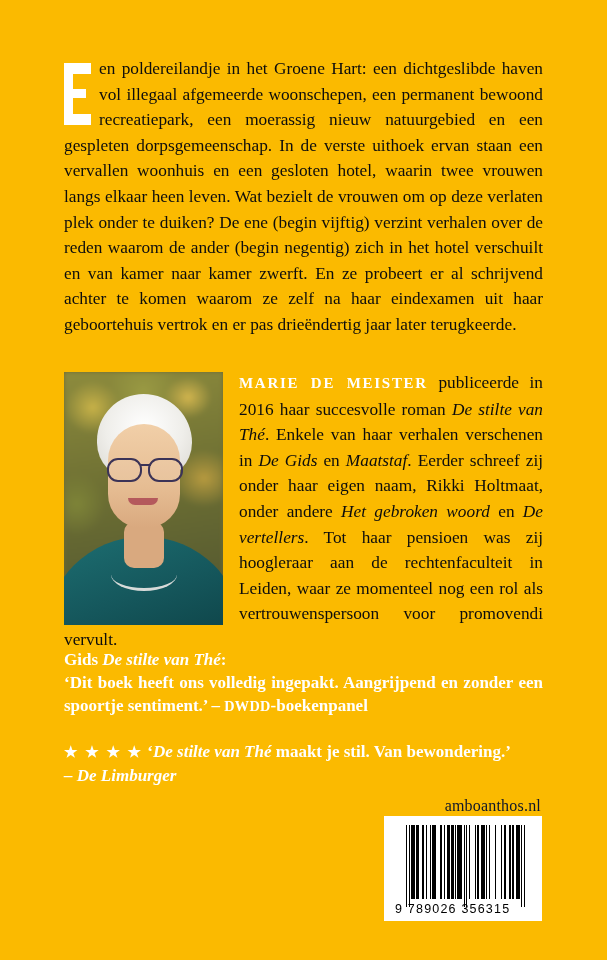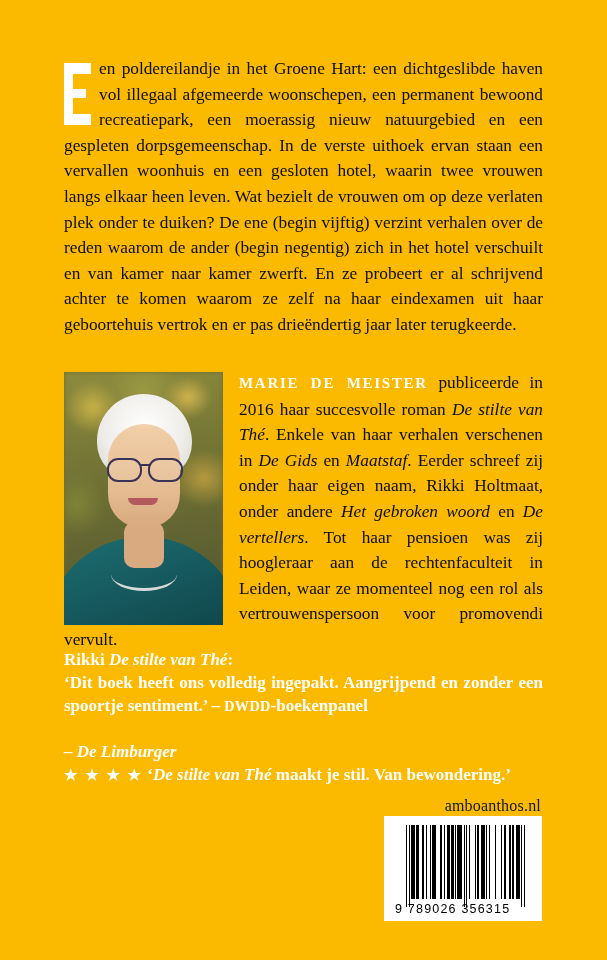--- a/index.html
+++ b/index.html
@@ -304,27 +304,27 @@
       <div class="mouth"></div>
       <div class="necklace"></div>
     </div>
     <div class="author-text">
       <span class="author-name">MARIE DE MEISTER</span><span> publiceerde in 2016 haar succesvolle roman </span><em>De stilte van Thé</em><span>. Enkele van haar verhalen verschenen in </span><em>De Gids</em><span> en </span><em>Maatstaf</em><span>. Eerder schreef zij onder haar eigen naam, Rikki Holtmaat, onder andere </span><em>Het gebroken woord</em><span> en </span><em>De vertellers</em><span>. Tot haar pensioen was zij hoogleraar aan de rechtenfaculteit in Leiden, waar ze momenteel nog een rol als vertrouwenspersoon voor promovendi vervult.</span>
     </div>
   </div>
 
   <div class="reviews">
 
-    <div class="review-heading"><span>Rikki </span><em>De stilte van Thé</em><span>:</span></div>
+    <div class="review-heading"><span>Gids </span><em>De stilte van Thé</em><span>:</span></div>
 
     <div class="review-quote"><span>‘Dit boek heeft ons volledig ingepakt. Aangrijpend en zonder een spoortje sentiment.’ – </span><span class="smallcaps">DWDD</span><span>-boekenpanel</span></div>
 
     <div class="review-two">
+      <div class="review-quote"><span class="stars">★ ★ ★ ★</span> <span>‘</span><em>De stilte van Thé</em><span> maakt je stil. Van bewondering.’</span></div>
       <div class="review-quote source">– De Limburger</div>
-      <div class="review-quote"><span class="stars">★ ★ ★ ★</span> <span>‘</span><em>De stilte van Thé</em><span> maakt je stil. Van bewondering.’</span></div>
     </div>
 
   </div>
 
   <div class="publisher">amboanthos.nl</div>
 
   <div class="barcode-box">
     <div class="barcode-bars" id="barcode-bars">
         <span class="tall" style="width:1.2526315789473683px"></span>
         <span class="g tall" style="width:1.2526315789473683px"></span>

